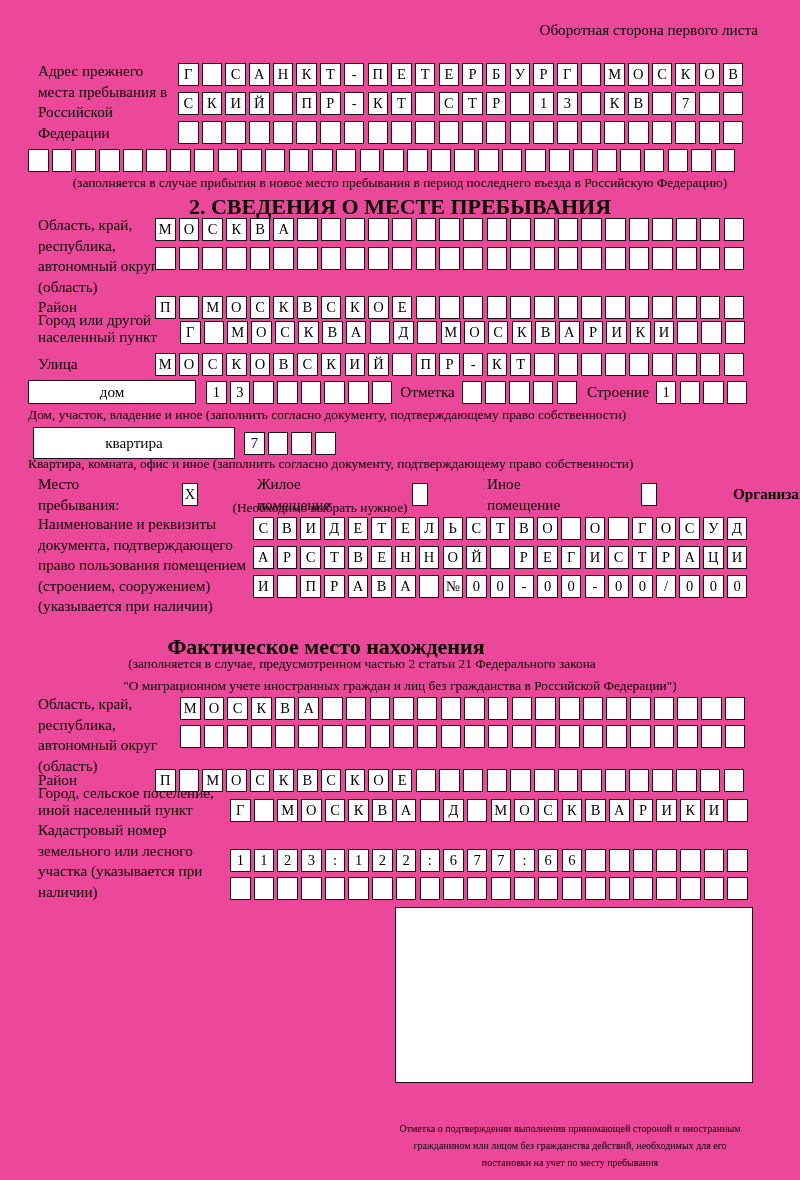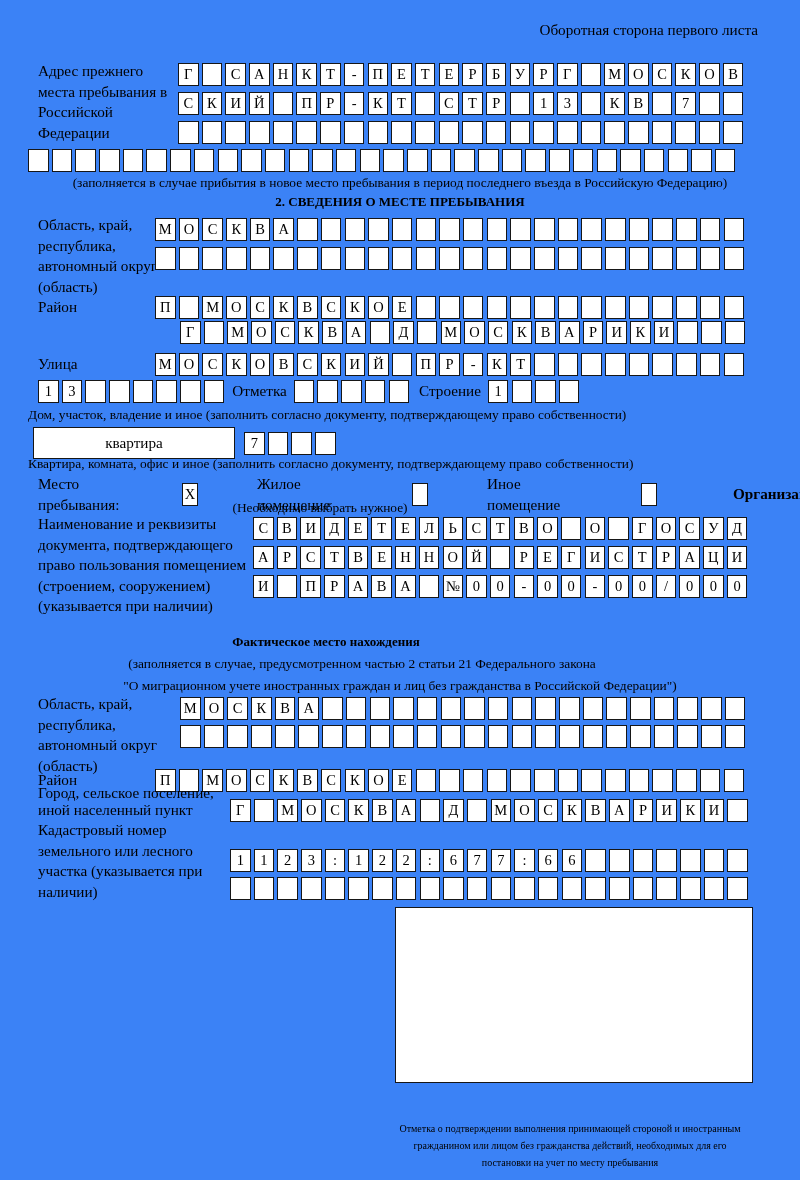--- a/index.html
+++ b/index.html
@@ -1,22 +1,22 @@
 <!DOCTYPE html>
 <html><head>
 <meta charset="utf-8">
 <style>
   html,body{margin:0;padding:0;background:#fff;}
-  .page{position:relative;width:800px;height:1180px;background:#3b82f6;overflow:hidden;
+  .page{position:relative;width:800px;height:1180px;background:#ec4899;overflow:hidden;
         font-family:"Liberation Serif","DejaVu Serif",serif;color:#000;}
   .abs{position:absolute;}
   .lbl{font-size:15.2px;line-height:20.5px;}
   .lbl-tight{font-size:15.2px;line-height:17px;}
   .note{font-size:13.4px;line-height:16px;}
-  .title{font-size:13px;font-weight:bold;}
+  .title{font-size:22px;font-weight:bold;}
   .center{text-align:center;}
   .right{text-align:right;}
   .cells{display:flex;gap:3.2px;}
   .cell{box-sizing:border-box;flex:0 0 20.5px;width:20.5px;height:23px;border:1.7px solid #161616;
         display:flex;align-items:center;justify-content:center;font-size:14.5px;background:#fff;}
   .widebox{box-sizing:border-box;border:1.7px solid #161616;display:flex;align-items:center;justify-content:center;
         font-size:15.2px;background:#fff;}
   .cbox{box-sizing:border-box;width:22px;height:23px;border:1.7px solid #161616;display:flex;align-items:center;
         justify-content:center;font-size:14.5px;background:#fff;}
   .hrow{display:flex;align-items:center;}
@@ -222,20 +222,21 @@
       <span class="cell"></span>
       <span class="cell"></span>
       <span class="cell"></span>
       <span class="cell"></span>
       <span class="cell"></span>
       <span class="cell"></span>
       <span class="cell"></span>
       <span class="cell"></span>
     </div>
 
+  <div class="abs lbl-tight" style="left:38px;top:311px;width:140px;">Город или другой населенный пункт</div>
   <div class="abs cells" style="left:180px;top:321px;">
       <span class="cell">Г</span>
       <span class="cell"></span>
       <span class="cell">М</span>
       <span class="cell">О</span>
       <span class="cell">С</span>
       <span class="cell">К</span>
       <span class="cell">В</span>
       <span class="cell">А</span>
       <span class="cell"></span>
@@ -279,20 +280,21 @@
       <span class="cell"></span>
       <span class="cell"></span>
       <span class="cell"></span>
       <span class="cell"></span>
       <span class="cell"></span>
       <span class="cell"></span>
       <span class="cell"></span>
     </div>
 
   <div class="abs hrow" style="left:28px;top:380px;">
+    <div class="widebox" style="width:168px;height:24px;">дом</div>
     <div class="cells" style="margin-left:10px;">
         <span class="cell">1</span>
         <span class="cell">3</span>
         <span class="cell"></span>
         <span class="cell"></span>
         <span class="cell"></span>
         <span class="cell"></span>
         <span class="cell"></span>
         <span class="cell"></span>
       </div>

